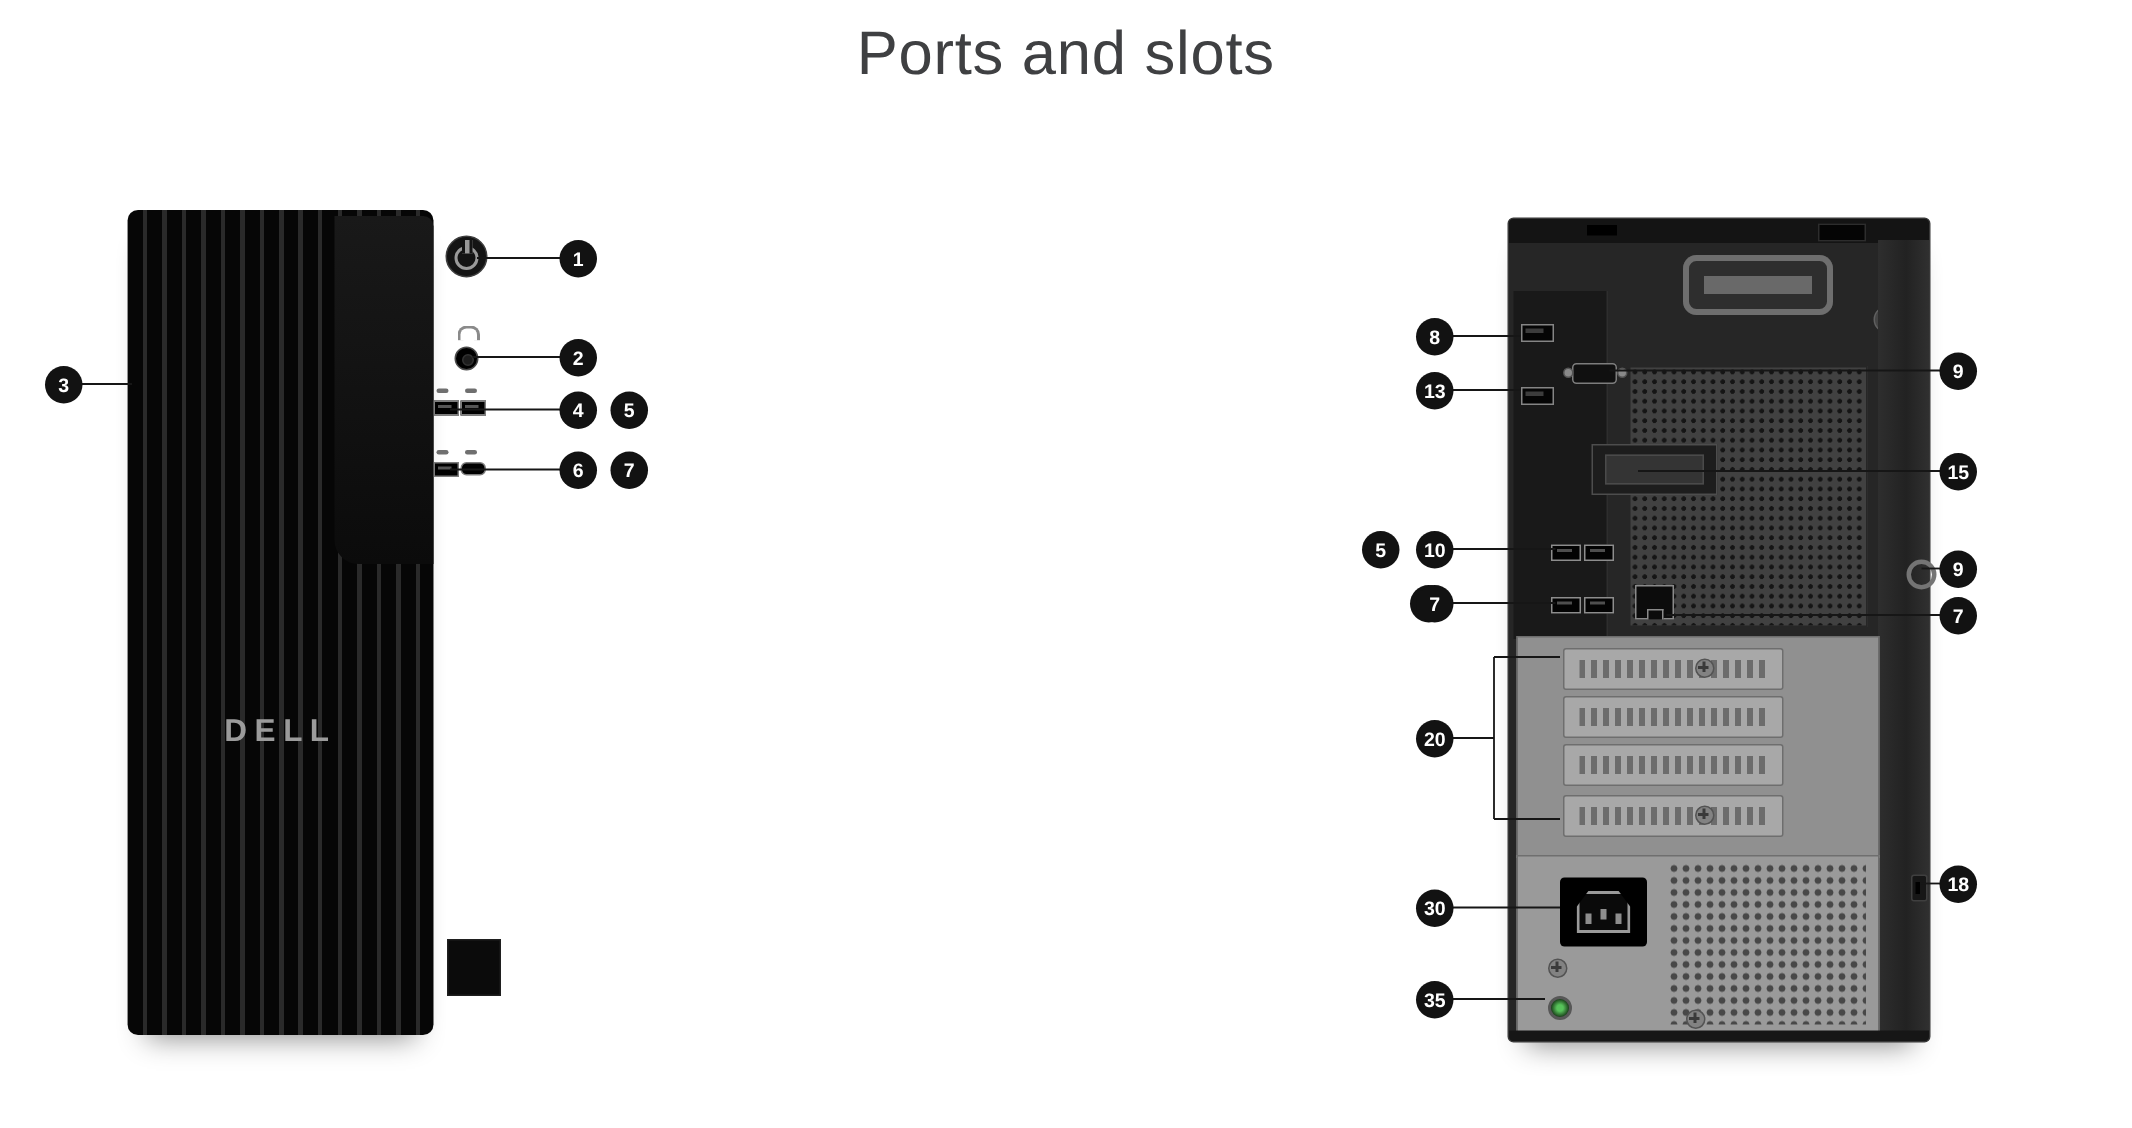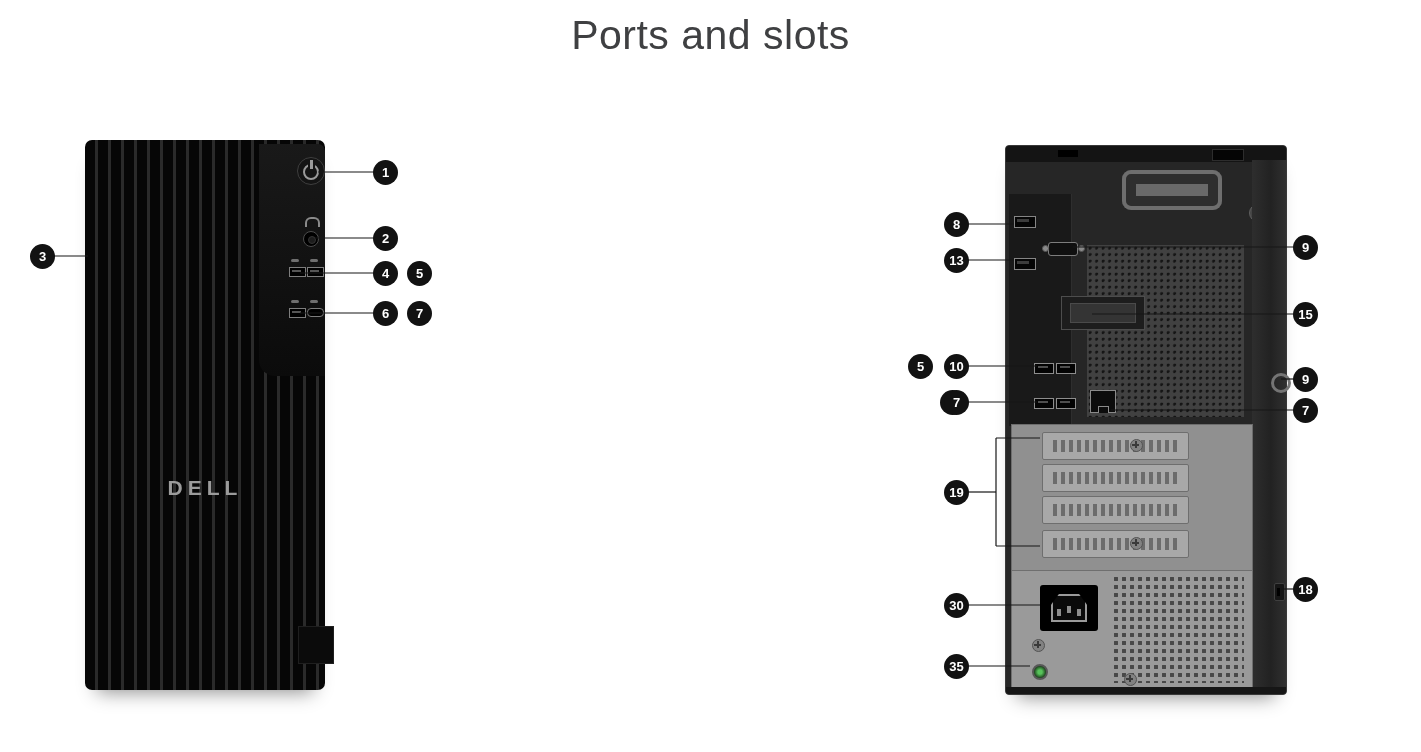--- a/index.html
+++ b/index.html
@@ -15,21 +15,21 @@
   
   .co{
     position:absolute;width:25px;height:25px;border-radius:50%;
     background:#121212;color:#ffffff;text-align:center;
     font-size:13px;font-weight:bold;line-height:25px;z-index:30;
   }
   
   .leaders{position:absolute;left:0;top:0;z-index:20;pointer-events:none;}
   
   .front-tower{
-    position:absolute;left:85px;top:140px;width:240px;height:550px;
+    position:absolute;left:85px;top:140px;width:204px;height:550px;
     border-radius:7px;
     background:repeating-linear-gradient(to right,#060606 0px,#060606 10px,#2a2a2a 10px,#2a2a2a 13px);
     box-shadow:0 14px 18px -12px rgba(0,0,0,.45);z-index:10;
   }
   .front-panel{
     position:absolute;right:0;top:4px;width:66px;height:232px;
     background:linear-gradient(180deg,#191919,#0b0b0b);
     border-radius:0 7px 0 16px;
   }
   .power-btn{position:absolute;left:212px;top:17px;width:26px;height:26px;border-radius:50%;
@@ -205,16 +205,16 @@
 <div class="co" style="left:944px;top:212px">8</div>
 <div class="co" style="left:1293px;top:235px">9</div>
 <div class="co" style="left:944px;top:248px">13</div>
 <div class="co" style="left:1293px;top:302px">15</div>
 <div class="co" style="left:908px;top:354px">5</div>
 <div class="co" style="left:944px;top:354px">10</div>
 <div class="co" style="left:940px;top:390px">14</div>
 <div class="co" style="left:944px;top:390px">7</div>
 <div class="co" style="left:1293px;top:367px">9</div>
 <div class="co" style="left:1293px;top:398px">7</div>
-<div class="co" style="left:944px;top:480px">19</div>
+<div class="co" style="left:944px;top:480px">20</div>
 <div class="co" style="left:1293px;top:577px">18</div>
 <div class="co" style="left:944px;top:593px">30</div>
 <div class="co" style="left:944px;top:654px">35</div>
 
 </body></html>

